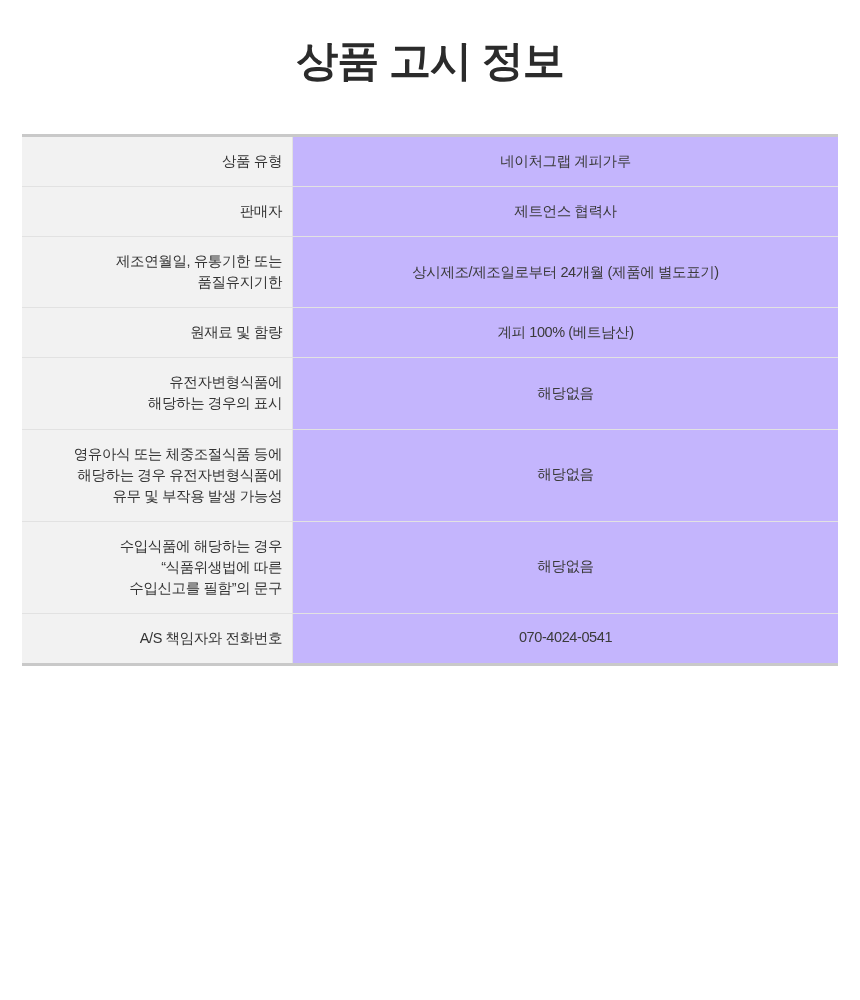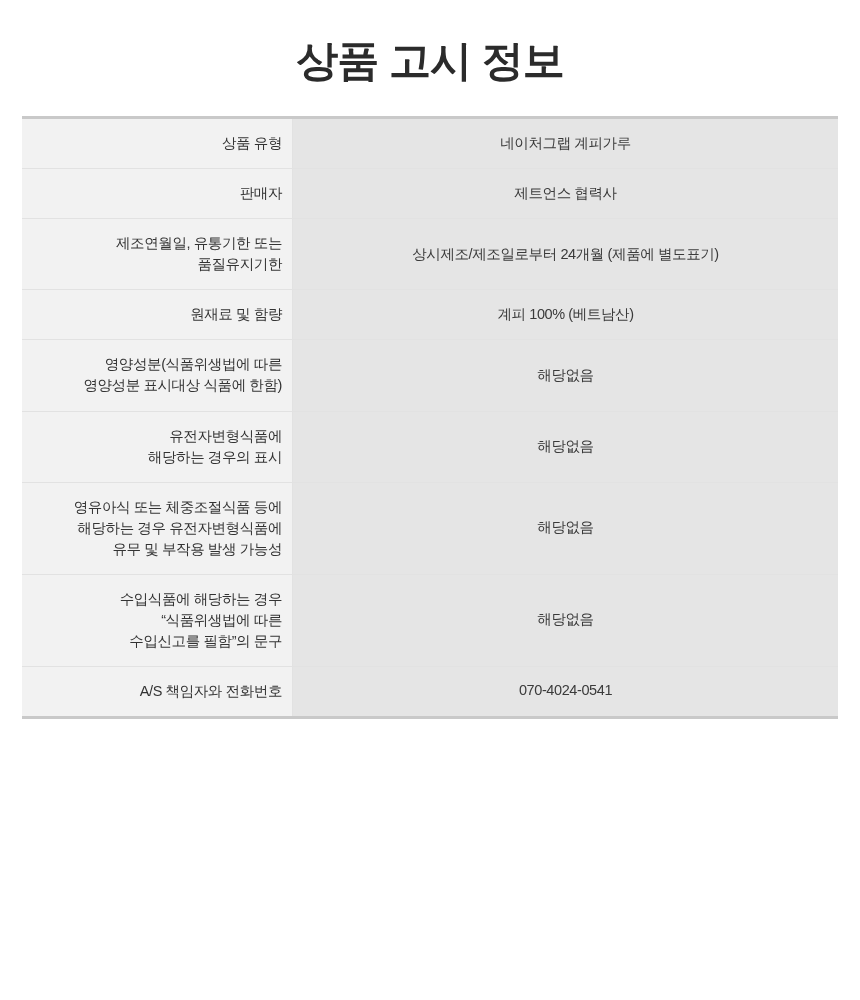--- a/index.html
+++ b/index.html
@@ -20,21 +20,21 @@
     position: relative;
     box-sizing: border-box;
   }
   .page-title {
     text-align: center;
     font-size: 42px;
     font-weight: 700;
     color: #2b2b2b;
     letter-spacing: -1px;
     padding-top: 36px;
-    padding-bottom: 30px;
+    padding-bottom: 48px;
     margin: 0;
     line-height: 1.2;
   }
   .table-wrap {
     margin: 0 22px;
     border-top: 3px solid #c9c9c9;
     border-bottom: 3px solid #c9c9c9;
     background: #ffffff;
   }
   table.info-table {
@@ -55,21 +55,21 @@
     font-weight: 400;
     font-size: 14.5px;
     line-height: 1.45;
     text-align: right;
     vertical-align: middle;
     padding: 14px 10px;
     border-right: 1px solid #e2e2e2;
     letter-spacing: -0.4px;
   }
   table.info-table td {
-    background: #e5e5e5;
+    background: #c4b5fd;
     color: #3a3a3a;
     font-size: 14.5px;
     line-height: 1.5;
     text-align: center;
     vertical-align: middle;
     padding: 0 16px;
     letter-spacing: -0.4px;
   }
   .small-label th {
     font-size: 12px;
@@ -125,29 +125,20 @@
             <th>
               <span class="label-lines">
                 <span>원재료 및 함량</span>
               </span>
             </th>
             <td>계피 100% (베트남산)</td>
           </tr>
           <tr class="mid-label">
             <th>
               <span class="label-lines">
-                <span>영양성분(식품위생법에 따른</span>
-                <span>영양성분 표시대상 식품에 한함)</span>
-              </span>
-            </th>
-            <td>해당없음</td>
-          </tr>
-          <tr class="mid-label">
-            <th>
-              <span class="label-lines">
                 <span>유전자변형식품에</span>
                 <span>해당하는 경우의 표시</span>
               </span>
             </th>
             <td>해당없음</td>
           </tr>
           <tr class="small-label">
             <th>
               <span class="label-lines">
                 <span>영유아식 또는 체중조절식품 등에</span>

